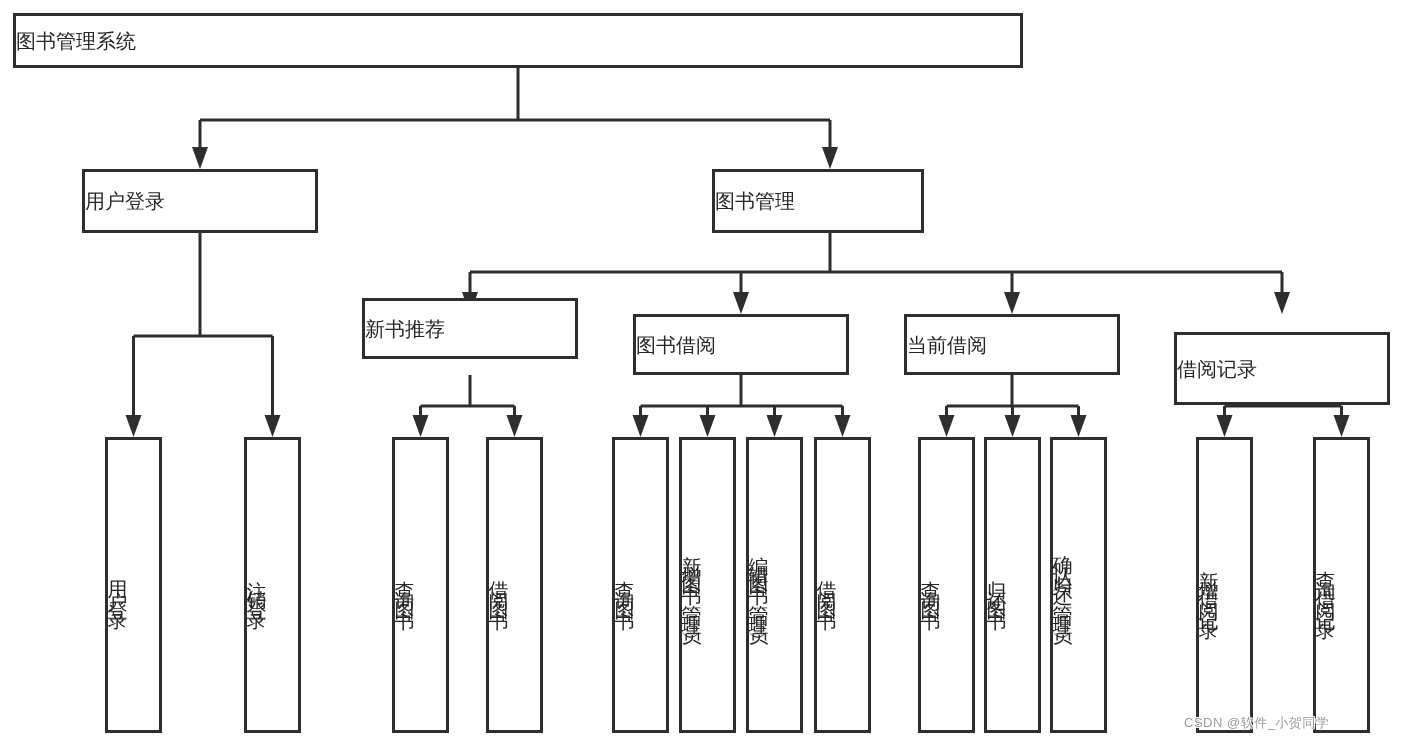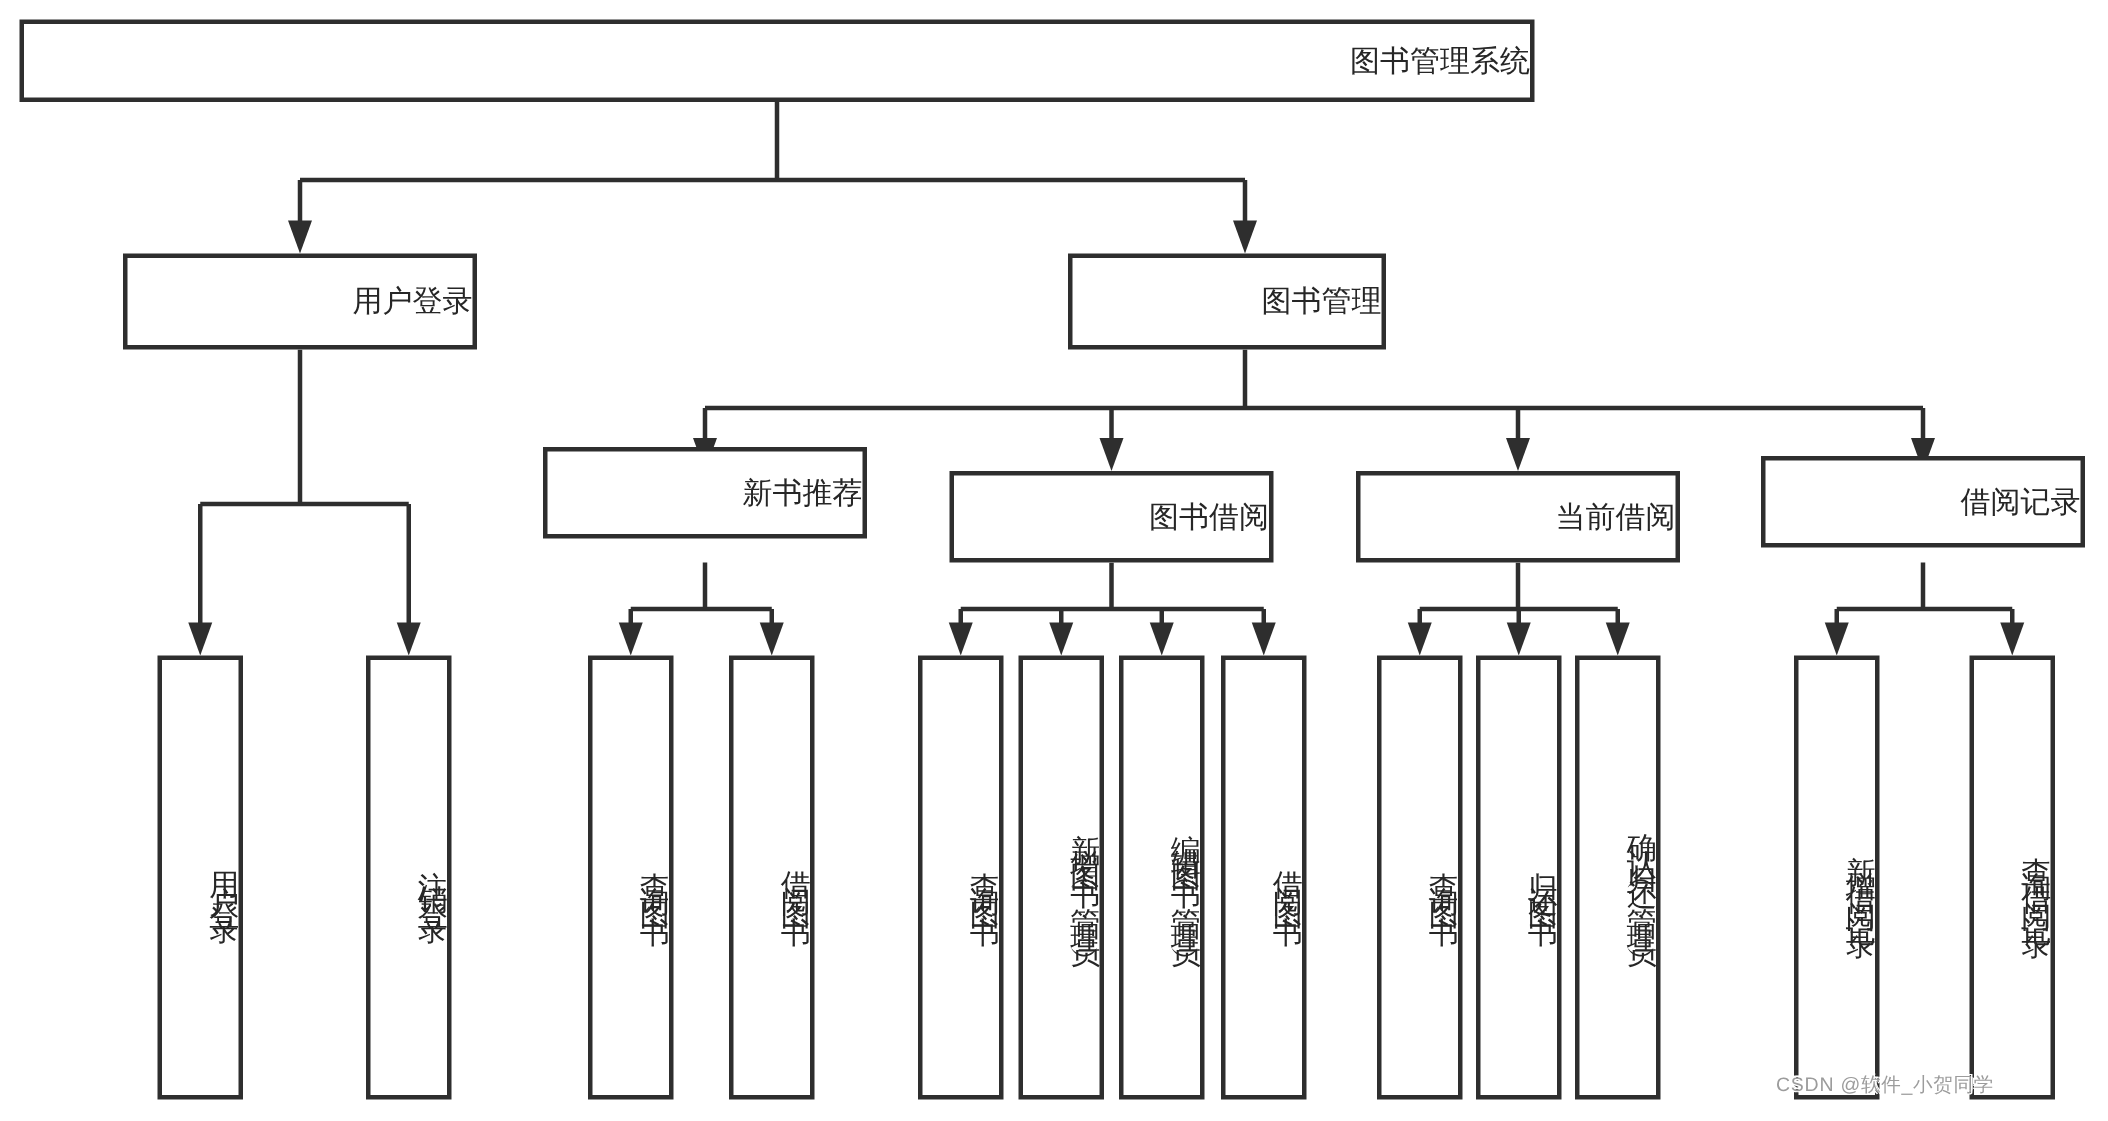--- a/index.html
+++ b/index.html
@@ -21,21 +21,21 @@
   .connectors { position: absolute; left: 0; top: 0; }
   .connectors path { stroke: var(--line); stroke-width: 3; fill: none; }
   .connectors polygon { fill: var(--line); stroke: none; }
   .box {
     position: absolute;
     box-sizing: border-box;
     border: 3px solid var(--line);
     background: #ffffff;
     display: flex;
     align-items: center;
-    justify-content: flex-end;
+    justify-content: flex-start;
     font-size: 20px;
     line-height: 1.2;
     white-space: nowrap;
   }
   .vbox span {
     writing-mode: vertical-rl;
     text-orientation: mixed;
     letter-spacing: 10px;
     line-height: 1;
   }
@@ -108,21 +108,21 @@
 
   <div class="box" style="left:362px;top:298px;width:216px;height:61px">
     <span>新书推荐</span>
   </div>
   <div class="box" style="left:633px;top:314px;width:216px;height:61px">
     <span>图书借阅</span>
   </div>
   <div class="box" style="left:904px;top:314px;width:216px;height:61px">
     <span>当前借阅</span>
   </div>
-  <div class="box" style="left:1174px;top:304px;width:216px;height:61px">
+  <div class="box" style="left:1174px;top:332px;width:216px;height:73px">
     <span>借阅记录</span>
   </div>
 
   <div class="box vbox" style="left:105px;top:437px;width:57px;height:296px">
     <span>用户登录</span>
   </div>
   <div class="box vbox" style="left:244px;top:437px;width:57px;height:296px">
     <span>注销登录</span>
   </div>
 

